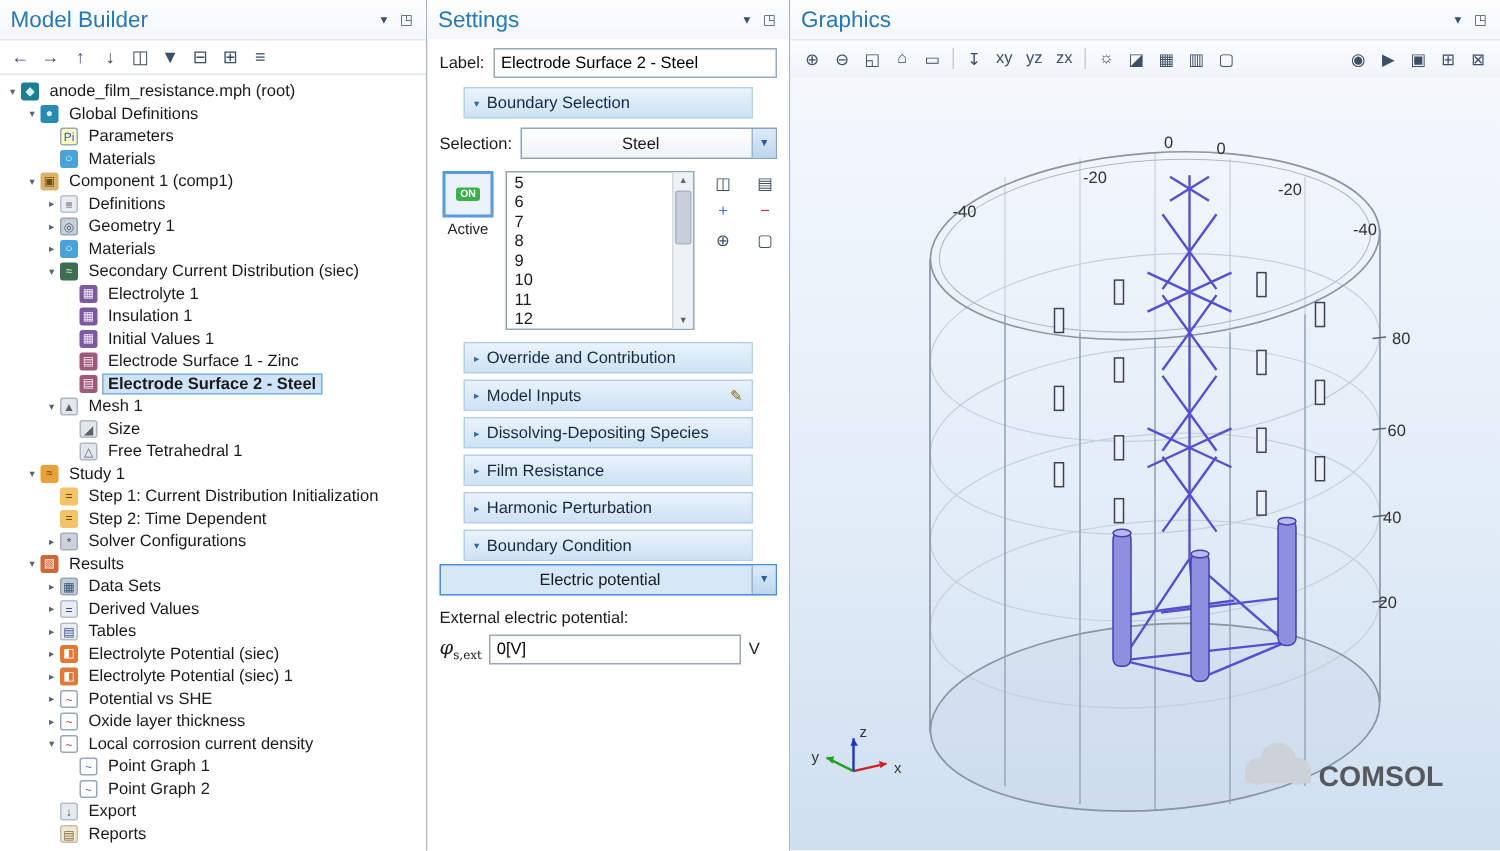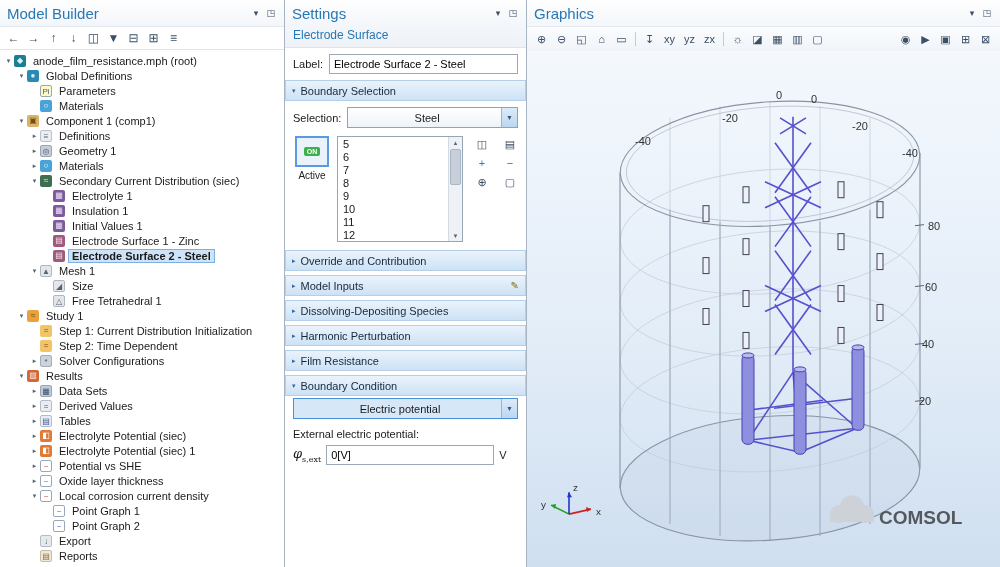--- a/index.html
+++ b/index.html
@@ -33,21 +33,21 @@
   .tree-label{padding:0 3px;border:1px solid transparent;}
   .tree-row.selected .tree-label{background:#cfe3f8;border:1px solid #7fb0e0;font-weight:bold;}
 
   
   .panel-subtitle{padding:2px 8px 5px;color:#2878b4;font-size:12px;
     background:linear-gradient(#f3f6fa,#eef2f7);border-bottom:1px solid #dfe5ec;}
   .form-row{display:flex;align-items:center;gap:6px;padding:6px 8px 2px;font-size:11px;}
   .form-row label{flex:none;}
   input.text{flex:1;height:16px;border:1px solid #9aa8b8;font-size:11px;padding:1px 4px;
     font-family:"Liberation Sans",sans-serif;background:#fff;min-width:0;}
-  .section-bar{height:19px;margin:4px 0 0;background:linear-gradient(#eaf3fc,#cde2f5);
+  .section-bar{height:19px;margin:4px 24px 0;background:linear-gradient(#eaf3fc,#cde2f5);
     border:1px solid #b5cfe8;display:flex;align-items:center;gap:5px;font-size:11px;
     color:#16283c;padding:0 6px;}
   .section-arrow{font-size:7px;color:#2f6ba8;}
   .section-edit{margin-left:auto;font-size:10px;color:#8a6a10;}
   .combo{flex:1;height:19px;border:1px solid #8fa3b8;background:linear-gradient(#ffffff,#eef3f8);
     display:flex;align-items:center;font-size:11px;padding:0 0 0 5px;min-width:0;text-align:center;}
   .combo .val{flex:1;overflow:hidden;white-space:nowrap;}
   .combo-btn{width:15px;height:100%;display:flex;align-items:center;justify-content:center;
     font-size:7px;color:#2f5c8f;background:linear-gradient(#dcebfa,#bcd6ef);border-left:1px solid #9db4cc;}
   .combo.blue{background:#d6e7f8;border-color:#4a90d9;margin:2px 8px;flex:none;display:flex;}
@@ -281,21 +281,20 @@
   </section>
 
   <section class="panel" id="settings">
     <div class="panel-header">
       <span class="panel-title">Settings</span>
       <span class="hdr-icons">
           <span class="tb-btn">▾</span>
           <span class="tb-btn">◳</span>
         </span>
     </div>
-    <div class="panel-subtitle">Electrode Surface</div>
 
     <div class="form-row">
       <label>Label:</label>
       <input class="text" value="Electrode Surface 2 - Steel" style="">
     </div>
 
     <div class="section-bar">
       <span class="section-arrow">▾</span>
       <span>Boundary Selection</span>
     </div>
@@ -352,25 +351,25 @@
           <span class="section-arrow">▸</span>
           <span class="section-label">Model Inputs</span>
           <span class="section-edit">✎</span>
         </div>
         <div class="section-bar">
           <span class="section-arrow">▸</span>
           <span class="section-label">Dissolving-Depositing Species</span>
         </div>
         <div class="section-bar">
           <span class="section-arrow">▸</span>
-          <span class="section-label">Harmonic Perturbation</span>
+          <span class="section-label">Film Resistance</span>
         </div>
         <div class="section-bar">
           <span class="section-arrow">▸</span>
-          <span class="section-label">Film Resistance</span>
+          <span class="section-label">Harmonic Perturbation</span>
         </div>
         <div class="section-bar">
           <span class="section-arrow">▾</span>
           <span class="section-label">Boundary Condition</span>
         </div>
       </div>
 
     <div class="bc-content">
       <div class="combo blue">
         <span class="val">Electric potential</span>

